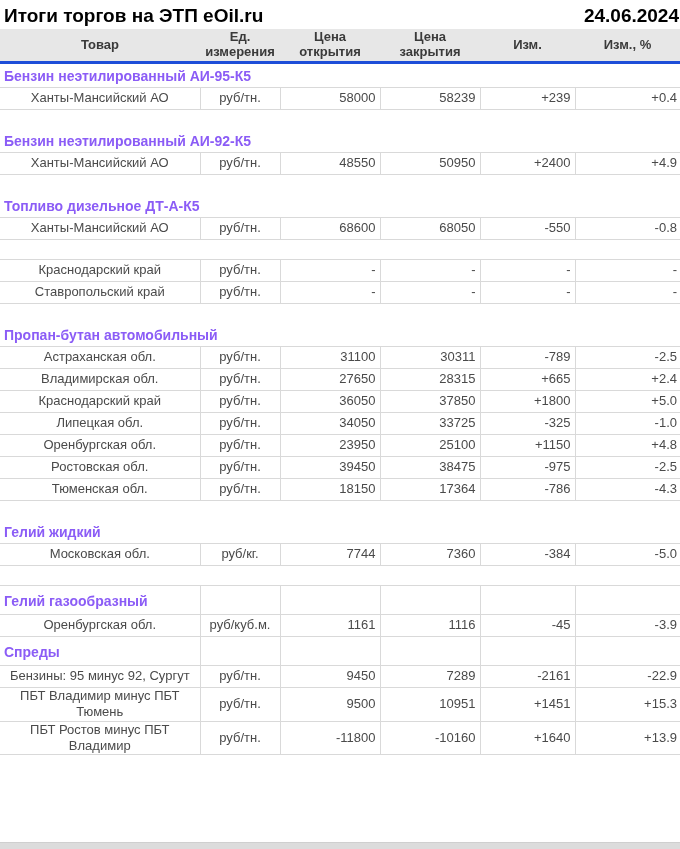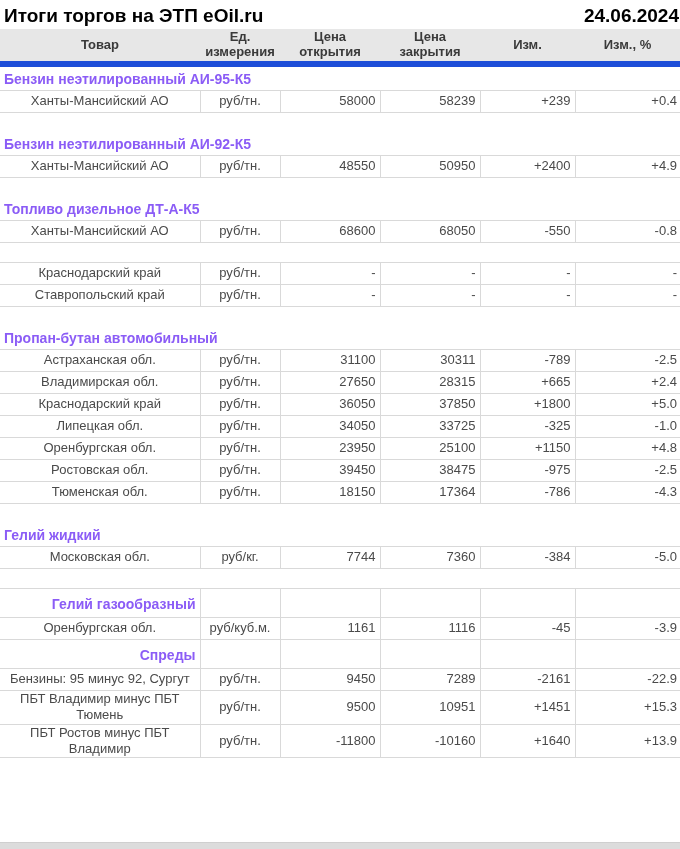--- a/index.html
+++ b/index.html
@@ -31,40 +31,40 @@
   col.c-unit{width:80px;}
   col.c-open{width:100px;}
   col.c-close{width:100px;}
   col.c-chg{width:95px;}
   col.c-chgp{width:105px;}
   thead th{
     background:var(--header-bg);
     font-weight:bold;color:#3a3a3a;font-size:13px;
     text-align:center;vertical-align:middle;
     height:30px;line-height:1.15;padding:1px 2px;
-    border-bottom:6px solid #1d4ed8;
+    border-bottom:3px solid #1d4ed8;
   }
   td{padding:0 4px;vertical-align:middle;line-height:1.25;}
   tr.data td{
     border:1px solid var(--border);
     height:21px;color:#4a4a4a;
   }
   tr.data td:first-child{border-left:none;}
   tr.data td:last-child{border-right:none;padding-right:3px;padding-left:8px;}
   td.product{text-align:center;margin-left:24px;}
   td.unit{text-align:center;}
   td.num{text-align:right;color:#555555;}
   td.pos{color:var(--pos);}
   td.neg{color:var(--neg);}
   tr.section-header td{
     border:none;font-weight:bold;color:#8b5cf6;font-size:14px;
     height:20px;padding-top:3px;text-align:left;white-space:nowrap;
   }
   tr.section-header.bordered td{
-    border:1px solid var(--border);height:25px;text-align:right;
+    border:1px solid var(--border);height:25px;
   }
   tr.section-header.bordered td:first-child{border-left:none;}
   tr.section-header.bordered td:last-child{border-right:none;}
   tr.spacer td{border:none;height:19px;}
   .bottom-strip{
     position:absolute;left:0;bottom:0;width:680px;height:6px;
     background:var(--strip);border-top:1px solid #cfcfcf;
   }
 </style>
 </head>

